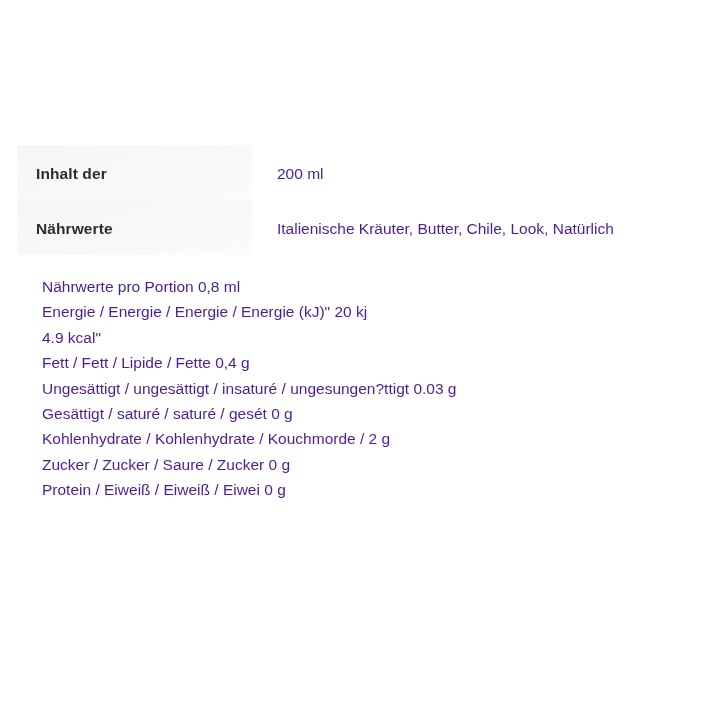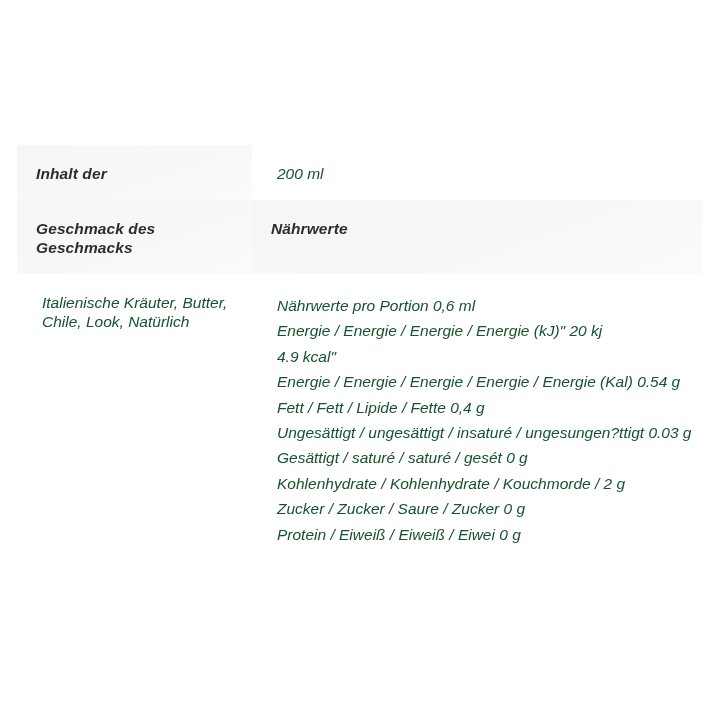--- a/index.html
+++ b/index.html
@@ -20,69 +20,64 @@
     left: 17px;
     top: 145px;
     width: 686px;
     display: grid;
     grid-template-columns: 235px 1fr;
     font-size: 15.5px;
     color: #3e3e3e;
   }
   .cell {
     box-sizing: border-box;
-    font-style: italic;
   }
   .label-cell {
     background: linear-gradient(160deg, #f6f6f5 0%, #f8f8f7 55%, #fbfbfa 100%);
     padding: 19px 10px 17px 19px;
     font-weight: 700;
     color: #2d2d2d;
     letter-spacing: 0.1px;
     line-height: 19px;
   }
   .value-cell {
     background: #ffffff;
     padding: 19px 6px 17px 25px;
     line-height: 19px;
-    color: #14532d;
+    color: #4c1d95;
   }
   .value-lines .line {
     line-height: 25.4px;
     white-space: nowrap;
   }
 </style>
 </head>
 <body>
 
 <div class="canvas">
   <div class="spec-table">
 
     <div class="cell label-cell">
       <span>Inhalt der</span>
     </div>
     <div class="cell value-cell">
       <span>200 ml</span>
     </div>
 
-    <div class="cell label-cell">
-      <span>Geschmack des Geschmacks</span>
-    </div>
     <div class="cell label-cell row-tall">
       <span>Nährwerte</span>
     </div>
 
     <div class="cell value-cell">
       <span>Italienische Kräuter, Butter, Chile, Look, Natürlich</span>
     </div>
     <div class="cell value-cell value-lines">
-      <div class="line">Nährwerte pro Portion 0,6 ml</div>
+      <div class="line">Nährwerte pro Portion 0,8 ml</div>
       <div class="line">Energie / Energie / Energie / Energie (kJ)" 20 kj</div>
       <div class="line">4.9 kcal"</div>
-      <div class="line">Energie / Energie / Energie / Energie / Energie (Kal) 0.54 g</div>
       <div class="line">Fett / Fett / Lipide / Fette 0,4 g</div>
       <div class="line">Ungesättigt / ungesättigt / insaturé / ungesungen?ttigt 0.03 g</div>
       <div class="line">Gesättigt / saturé / saturé / gesét 0 g</div>
       <div class="line">Kohlenhydrate / Kohlenhydrate / Kouchmorde / 2 g</div>
       <div class="line">Zucker / Zucker / Saure / Zucker 0 g</div>
       <div class="line">Protein / Eiweiß / Eiweiß / Eiwei 0 g</div>
     </div>
 
   </div>
 </div>

